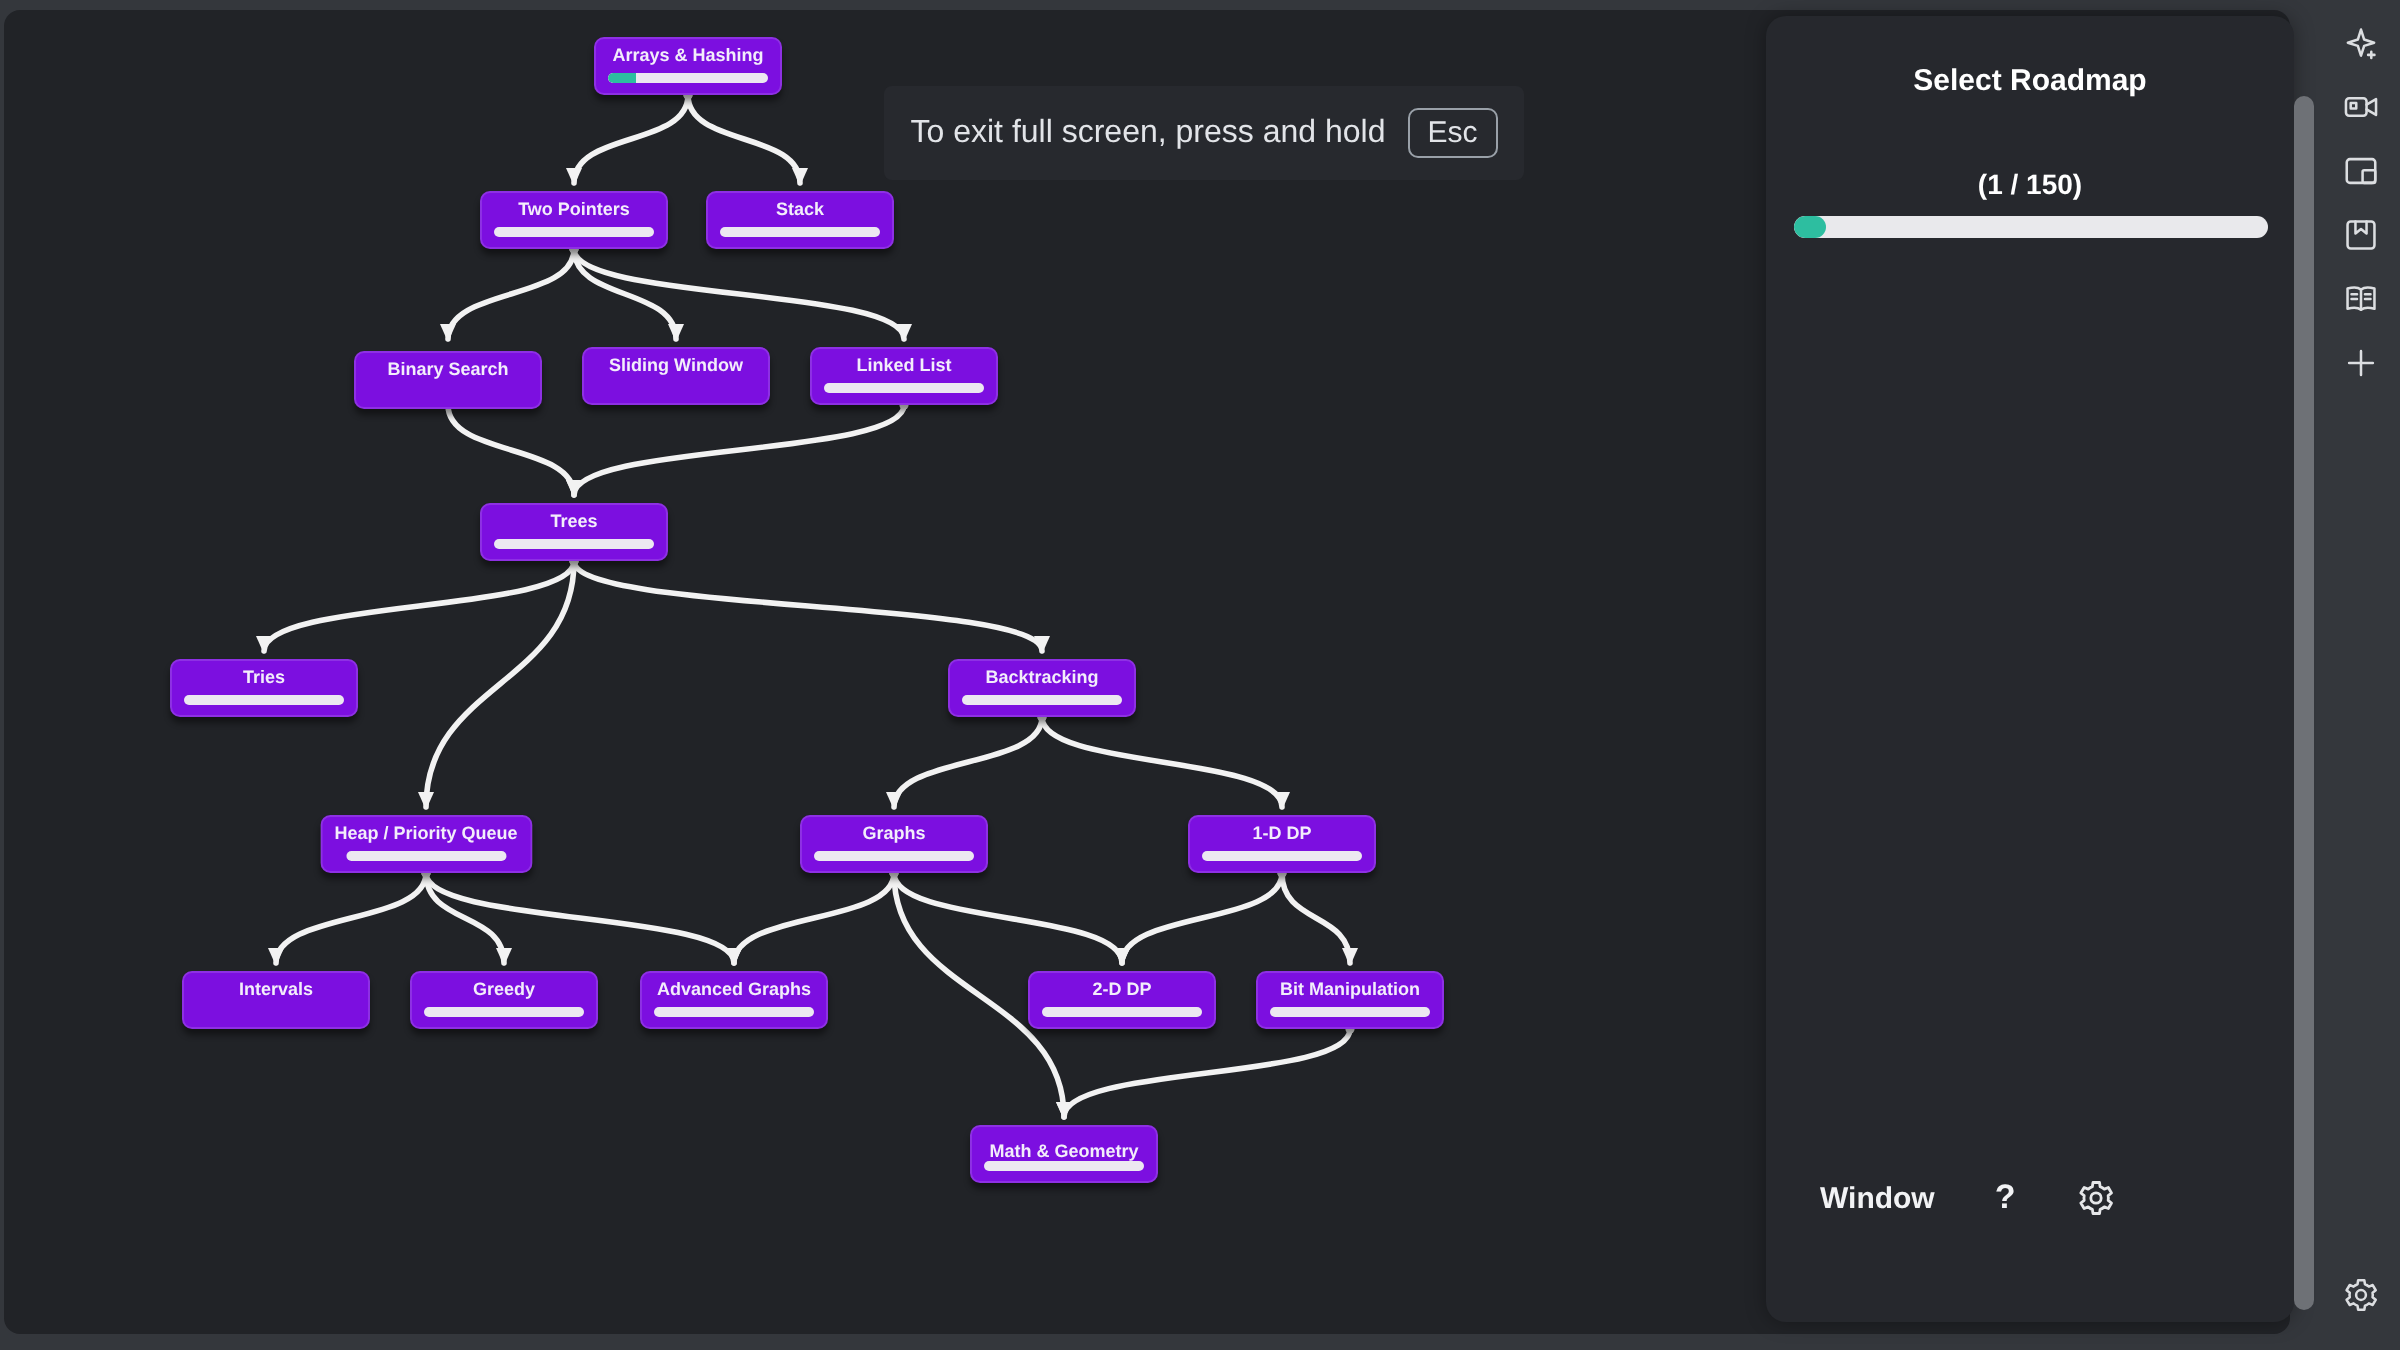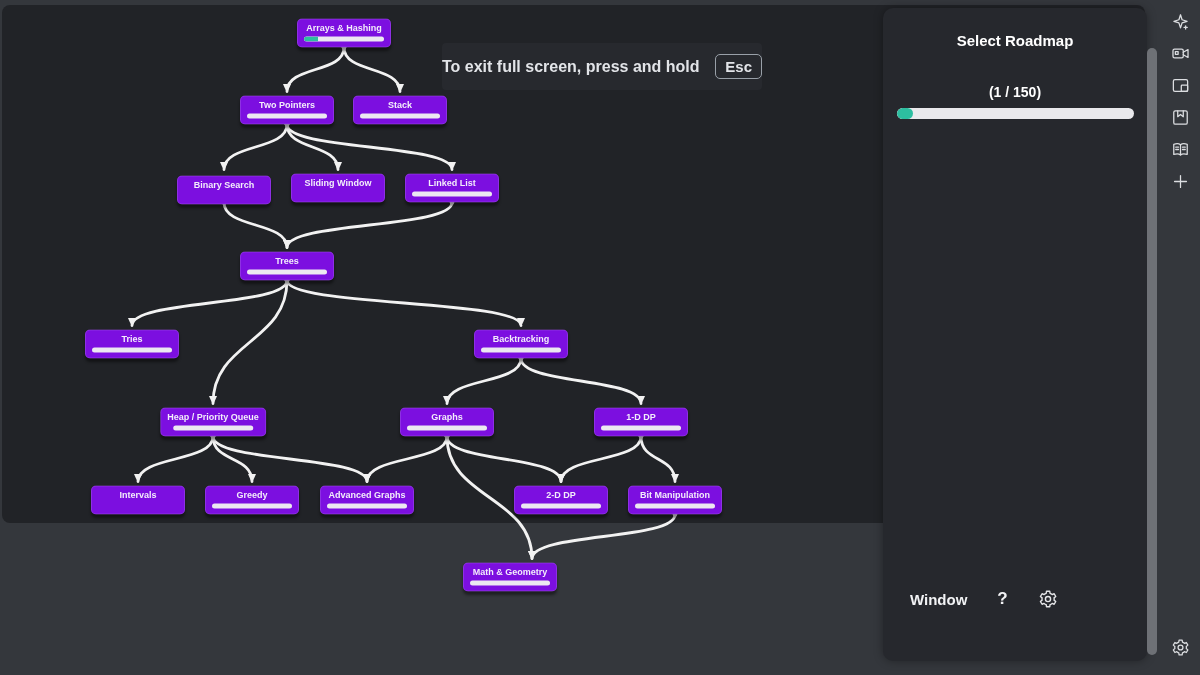--- a/index.html
+++ b/index.html
@@ -1,33 +1,33 @@
 <!DOCTYPE html>
 <html style="--page-bg: #34373c; --canvas-bg: #212327; --panel-bg: #26282d; --node-fill: #7c0fe0; --edge: #f2f2f2; --progress-track: #ece8f1; --progress-fill: #2dbea0; --tab-active-bg: #3981d6;"><head>
 <meta charset="utf-8">
 <style>
   * { margin:0; padding:0; box-sizing:border-box; }
   html,body { width:1200px; height:675px; overflow:hidden; background:var(--page-bg,#34373c); font-family:"Liberation Sans",sans-serif; }
 
   
-  .canvas { position:absolute; left:2px; top:5px; width:1143px; height:518px; background:var(--canvas-bg,#212327); border-radius:8px; }
+  .canvas { position:absolute; left:2px; top:5px; width:1143px; height:662px; background:var(--canvas-bg,#212327); border-radius:8px; }
   #edge-layer { position:absolute; left:0; top:0; width:1200px; height:675px; pointer-events:none; }
 
   
   .node { position:absolute; min-width:92px; height:29px; transform:translate(-50%,-50%);
           background:var(--node-fill,#7c0fe0); border:1px solid rgba(255,255,255,.14); border-radius:5px;
           box-shadow:0 3px 3px rgba(0,0,0,.45); display:flex; flex-direction:column; align-items:center;
           justify-content:space-between; padding:4px 6px 5px; cursor:pointer; }
   .nlabel { font-size:9px; font-weight:bold; color:#f3edfb; line-height:1; white-space:nowrap; }
   .nbar { width:80px; height:5px; background:var(--progress-track,#ece8f1); border-radius:3px; overflow:hidden; }
   .nfill { height:100%; background:var(--progress-fill,#2dbea0); border-radius:3px 0 0 3px; }
 
   
   .toast { position:absolute; left:440px; top:38px; width:320px; height:47px; background:#27292e; border-radius:4px;
-           display:flex; align-items:center; justify-content:space-between; gap:11px; color:#e2e4e8; font-size:16px;font-weight:bold; }
+           display:flex; align-items:center; justify-content:center; gap:11px; color:#e2e4e8; font-size:16px; }
   .esc-key { border:1.5px solid #99a0a8; border-radius:5px; padding:3px 9px; font-size:15px; color:#e2e4e8; }
 
   
   .sidebar { position:absolute; left:883px; top:8px; width:264px; height:653px; background:var(--panel-bg,#26282d);
              border-radius:10px; box-shadow:0 0 10px rgba(0,0,0,.35); }
   .sb-title { text-align:center; padding-top:24px; font-size:15px; font-weight:bold; color:#ffffff; }
   .tabs { display:flex; justify-content:center; align-items:center; gap:22px; margin-top:25px; }
   .tab { background:none; border:none; font-family:inherit; font-size:14px; font-weight:bold; color:#eef0f2; cursor:pointer; }
   .tab.active { background:var(--tab-active-bg,#3981d6); color:#fff; border-radius:16px; padding:7px 17px; }
   .p-label { text-align:center; margin-top:35px; font-size:14px; font-weight:bold; color:#ffffff; }
@@ -201,21 +201,21 @@
         <div class="nbar">
           <div class="nfill" style="width: 0%;"></div>
         </div>
       </div>
       <div class="node" style="left: 673px; top: 495px;">
         <span class="nlabel">Bit Manipulation</span>
         <div class="nbar">
           <div class="nfill" style="width: 0%;"></div>
         </div>
       </div>
-      <div class="node" style="left: 508px; top: 572px;">
+      <div class="node" style="left: 530px; top: 572px; justify-content: flex-end;">
         <span class="nlabel">Math &amp; Geometry</span>
         <div class="nbar">
           <div class="nfill" style="width: 0%;"></div>
         </div>
       </div>
     </div>
 
   <div class="toast">
     <span>To exit full screen, press and hold</span>
     <span class="esc-key">Esc</span>

